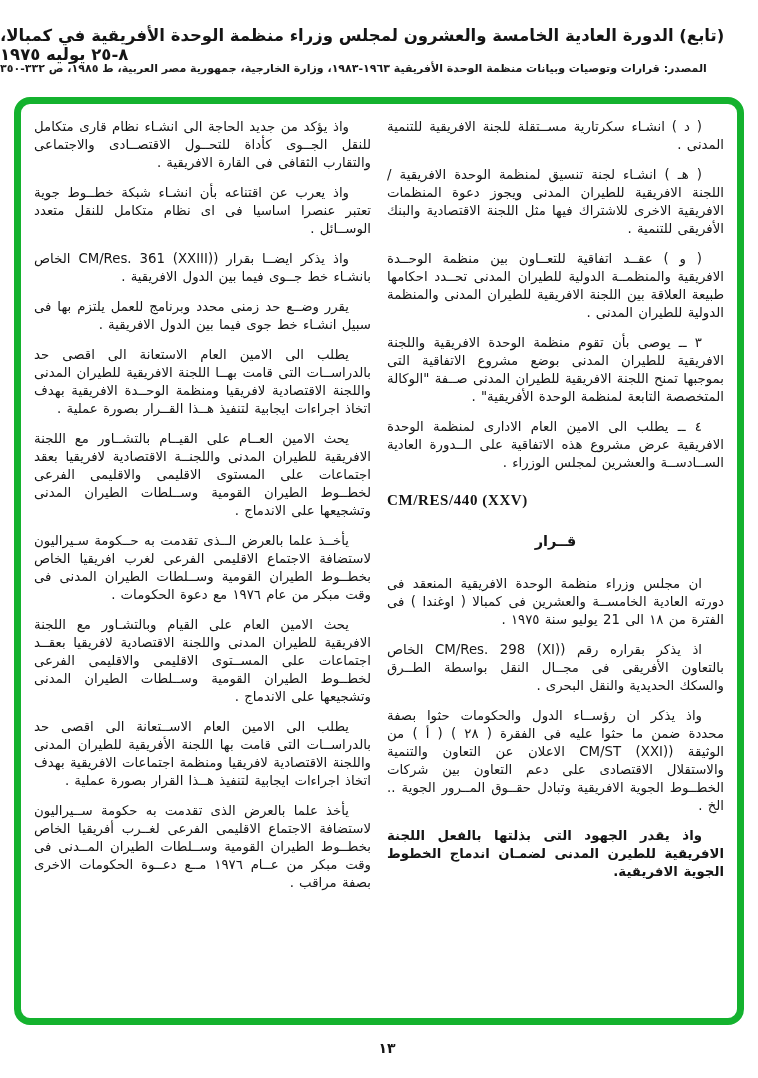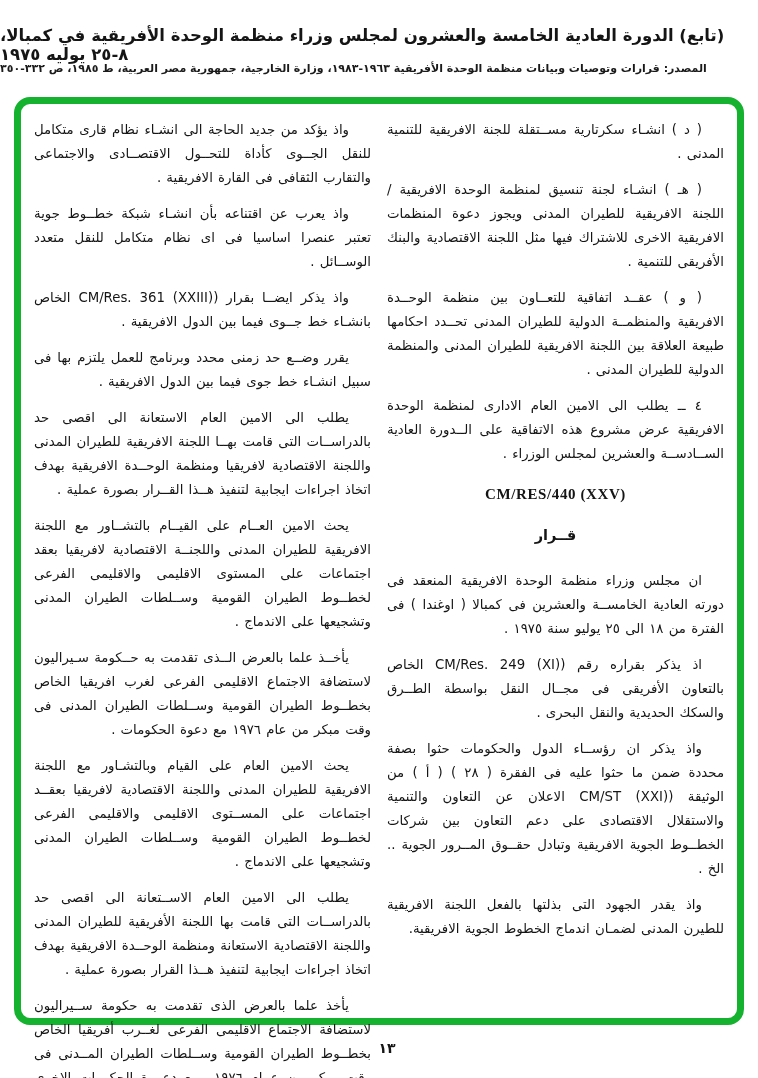--- a/index.html
+++ b/index.html
@@ -31,29 +31,29 @@
     padding:14px 13px 10px 13px;
     background:#ffffff;
   }
   .columns {
     display:flex; gap:16px; height:100%;
     direction:rtl;
   }
   .col { flex:1 1 0; direction:rtl; }
   p.body {
     font-size:13.3px;
-    line-height:24px;
+    line-height:18px;
     text-align:justify;
     text-indent:22px;
     margin-bottom:12px;
     word-spacing:1px;
   }
-  p.body.bold { font-weight:normal; }
+  p.body.bold { font-weight:bold; }
   p.ref {
-    direction:ltr; text-align:center;
+    direction:ltr; text-align:left;
     font-family:"Liberation Serif", serif;
     font-size:15px; font-weight:bold;
     letter-spacing:0.6px;
     margin:20px 0 24px 0;
   }
   p.title-center {
     text-align:center;
     font-weight:bold;
     font-size:14.5px;
     margin:0 0 26px 0;
@@ -72,39 +72,40 @@
   <div class="doc-title">(تابع) الدورة العادية الخامسة والعشرون لمجلس وزراء منظمة الوحدة الأفريقية في كمبالا، ٨-٢٥ يوليه ١٩٧٥</div>
   <div class="doc-source">المصدر: قرارات وتوصيات وبيانات منظمة الوحدة الأفريقية ١٩٦٣-١٩٨٣، وزارة الخارجية، جمهورية مصر العربية، ط ١٩٨٥، ص ٣٣٢-٣٥٠</div>
 
   <div class="green-frame" style="border-color: rgb(20, 178, 46);">
     <div class="columns">
 
       <div class="col col-right">
         <p class="body">( د ) انشـاء سكرتارية مســتقلة للجنة الافريقية للتنمية المدنى .</p>
         <p class="body">( هـ ) انشـاء لجنة تنسيق لمنظمة الوحدة الافريقية / اللجنة الافريقية للطيران المدنى ويجوز دعوة المنظمات الافريقية الاخرى للاشتراك فيها مثل اللجنة الاقتصادية والبنك الأفريقى للتنمية .</p>
         <p class="body">( و ) عقــد اتفاقية للتعــاون بين منظمة الوحــدة الافريقية والمنظمــة الدولية للطيران المدنى تحــدد احكامها طبيعة العلاقة بين اللجنة الافريقية للطيران المدنى والمنظمة الدولية للطيران المدنى .</p>
+        <p class="body">٣ ــ يوصى بأن تقوم منظمة الوحدة الافريقية واللجنة الافريقية للطيران المدنى بوضع مشروع الاتفاقية التى بموجبها تمنح اللجنة الافريقية للطيران المدنى صــفة "الوكالة المتخصصة التابعة لمنظمة الوحدة الأفريقية" .</p>
         <p class="body">٤ ــ يطلب الى الامين العام الادارى لمنظمة الوحدة الافريقية عرض مشروع هذه الاتفاقية على الــدورة العادية الســادســة والعشرين لمجلس الوزراء .</p>
         <p class="ref">CM/RES/440 (XXV)</p>
         <p class="title-center">قــرار</p>
-        <p class="body">ان مجلس وزراء منظمة الوحدة الافريقية المنعقد فى دورته العادية الخامســة والعشرين فى كمبالا ( اوغندا ) فى الفترة من ١٨ الى ٢٥ يوليو سنة ١٩٧٥ .</p>
-        <p class="body">اذ يذكر بقراره رقم (CM/Res. 249 (XI) الخاص بالتعاون الأفريقى فى مجــال النقل بواسطة الطــرق والسكك الحديدية والنقل البحرى .</p>
+        <p class="body">ان مجلس وزراء منظمة الوحدة الافريقية المنعقد فى دورته العادية الخامســة والعشرين فى كمبالا ( اوغندا ) فى الفترة من ١٨ الى 21 يوليو سنة ١٩٧٥ .</p>
+        <p class="body">اذ يذكر بقراره رقم (CM/Res. 298 (XI) الخاص بالتعاون الأفريقى فى مجــال النقل بواسطة الطــرق والسكك الحديدية والنقل البحرى .</p>
         <p class="body">واذ يذكر ان رؤســاء الدول والحكومات حثوا بصفة محددة ضمن ما حثوا عليه فى الفقرة ( ٢٨ ) ( أ ) من الوثيقة (CM/ST (XXI) الاعلان عن التعاون والتنمية والاستقلال الاقتصادى على دعم التعاون بين شركات الخطــوط الجوية الافريقية وتبادل حقــوق المــرور الجوية .. الخ .</p>
         <p class="body bold">واذ يقدر الجهود التى بذلتها بالفعل اللجنة الافريقية للطيرن المدنى لضمـان اندماج الخطوط الجوية الافريقية.</p>
       </div>
 
       <div class="col col-left">
         <p class="body">واذ يؤكد من جديد الحاجة الى انشـاء نظام قارى متكامل للنقل الجــوى كأداة للتحــول الاقتصــادى والاجتماعى والتقارب الثقافى فى القارة الافريقية .</p>
         <p class="body">واذ يعرب عن اقتناعه بأن انشـاء شبكة خطــوط جوية تعتبر عنصرا اساسيا فى اى نظام متكامل للنقل متعدد الوســائل .</p>
         <p class="body">واذ يذكر ايضــا بقرار (CM/Res. 361 (XXIII) الخاص بانشـاء خط جــوى فيما بين الدول الافريقية .</p>
         <p class="body">يقرر وضــع حد زمنى محدد وبرنامج للعمل يلتزم بها فى سبيل انشـاء خط جوى فيما بين الدول الافريقية .</p>
         <p class="body">يطلب الى الامين العام الاستعانة الى اقصى حد بالدراســات التى قامت بهــا اللجنة الافريقية للطيران المدنى واللجنة الاقتصادية لافريقيا ومنظمة الوحــدة الافريقية بهدف اتخاذ اجراءات ايجابية لتنفيذ هــذا القــرار بصورة عملية .</p>
         <p class="body">يحث الامين العــام على القيــام بالتشــاور مع اللجنة الافريقية للطيران المدنى واللجنــة الاقتصادية لافريقيا بعقد اجتماعات على المستوى الاقليمى والاقليمى الفرعى لخطــوط الطيران القومية وســلطات الطيران المدنى وتشجيعها على الاندماج .</p>
         <p class="body">يأخــذ علما بالعرض الــذى تقدمت به حــكومة سـيراليون لاستضافة الاجتماع الاقليمى الفرعى لغرب افريقيا الخاص بخطــوط الطيران القومية وســلطات الطيران المدنى فى وقت مبكر من عام ١٩٧٦ مع دعوة الحكومات .</p>
         <p class="body">يحث الامين العام على القيام وبالتشـاور مع اللجنة الافريقية للطيران المدنى واللجنة الاقتصادية لافريقيا بعقــد اجتماعات على المســتوى الاقليمى والاقليمى الفرعى لخطــوط الطيران القومية وســلطات الطيران المدنى وتشجيعها على الاندماج .</p>
-        <p class="body">يطلب الى الامين العام الاســتعانة الى اقصى حد بالدراســات التى قامت بها اللجنة الأفريقية للطيران المدنى واللجنة الاقتصادية الاستعانة ومنظمة الوحــدة الافريقية بهدف اتخاذ اجراءات ايجابية لتنفيذ هــذا القرار بصورة عملية .</p>
+        <p class="body">يطلب الى الامين العام الاســتعانة الى اقصى حد بالدراســات التى قامت بها اللجنة الأفريقية للطيران المدنى واللجنة الاقتصادية لافريقيا ومنظمة اجتماعات الافريقية بهدف اتخاذ اجراءات ايجابية لتنفيذ هــذا القرار بصورة عملية .</p>
         <p class="body">يأخذ علما بالعرض الذى تقدمت به حكومة ســيراليون لاستضافة الاجتماع الاقليمى الفرعى لغــرب أفريقيا الخاص بخطــوط الطيران القومية وســلطات الطيران المــدنى فى وقت مبكر من عــام ١٩٧٦ مــع دعــوة الحكومات الاخرى بصفة مراقب .</p>
       </div>
 
     </div>
   </div>
 
   <div class="page-number">١٣</div>
 
 </div>
 

